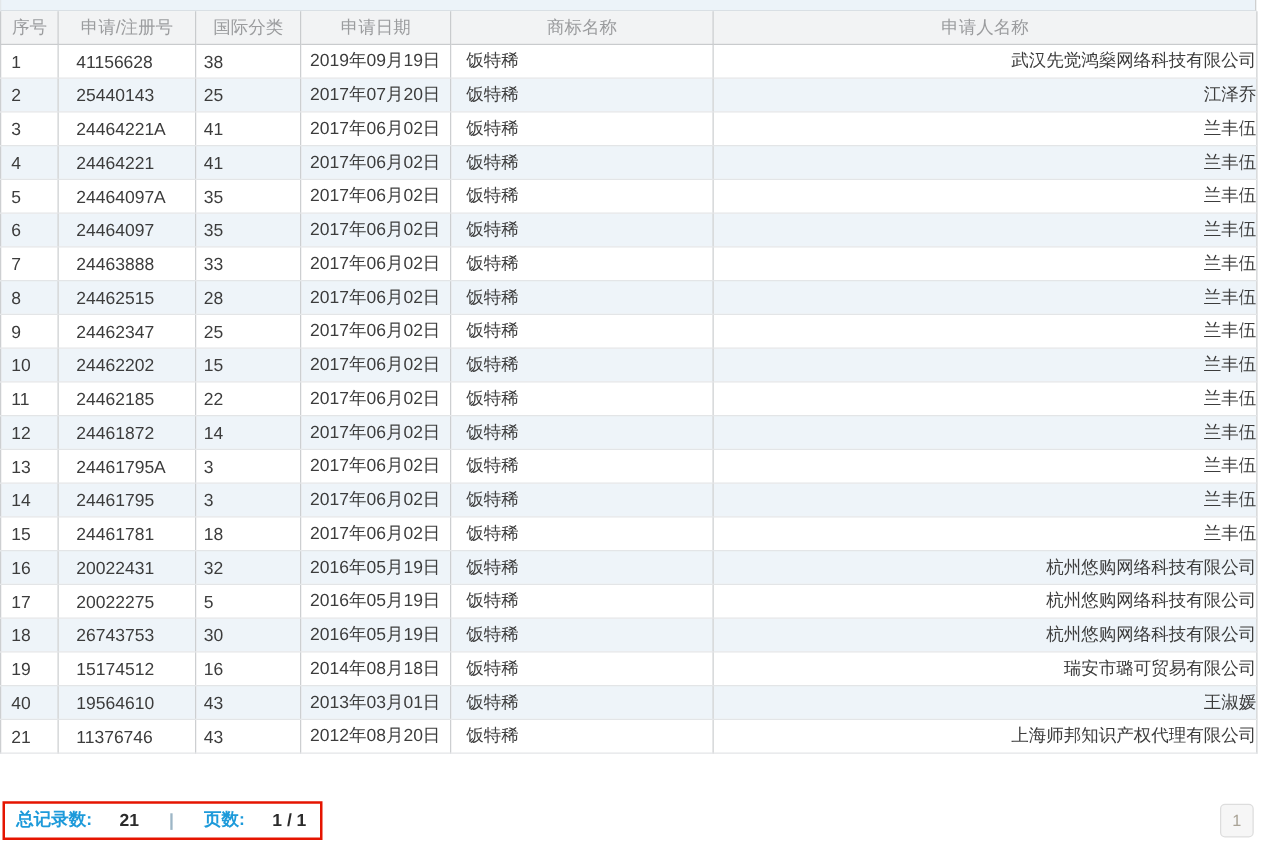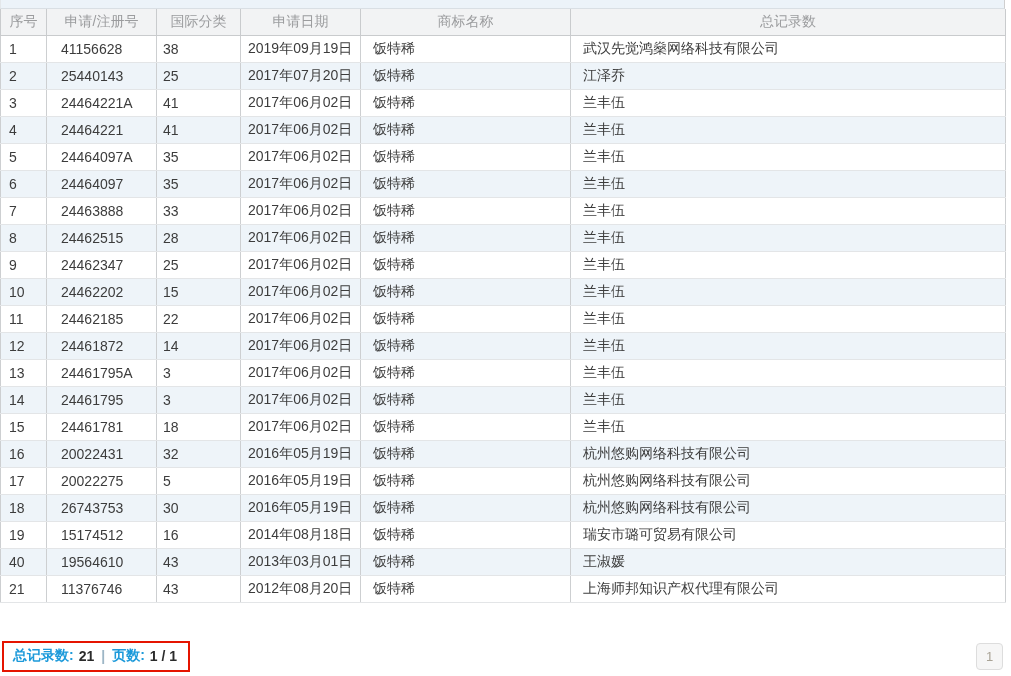--- a/index.html
+++ b/index.html
@@ -43,38 +43,38 @@
     color: #3c3c3c;
     overflow: hidden; white-space: nowrap;
     vertical-align: middle;
   }
   table.results tr.stripe td { background: #eef4f9; }
   td.c-no       { padding-left: 8px;  }
   td.c-regno    { padding-left: 14px; }
   td.c-class    { padding-left: 6px;  }
   td.c-date     { padding-left: 7px;  }
   td.c-mark     { padding-left: 12px; }
-  td.c-applicant{ padding-left: 12px; }
+  td.c-applicant{ padding-left: 12px; text-align: right; }
   .link { color: #2e9fd8; cursor: pointer; }
 
   .footer-bar {
     position: absolute;
     left: 0; top: 640px;
     width: 1011px; height: 32px;
     display: flex;
     align-items: center;
     justify-content: space-between;
   }
   .summary-box {
     margin-left: 2px;
     border: 2px solid #e51400;
     padding: 4px 11px 5px 9px;
     display: inline-flex;
     align-items: center;
-    gap: 5px;
+    gap: 22px;
     font-size: 14px;
     font-weight: bold;
     background: #ffffff;
   }
   .summary-box .lbl { color: #1d9ada; }
   .summary-box .val { color: #2b2b2b; }
   .summary-box .sep { color: #9db6c6; font-weight: bold; padding: 0 2px; }
 
   .page-btn {
     margin-right: 8px;
@@ -104,21 +104,21 @@
         <col style="width:210px">
         <col style="width:435px">
     </colgroup>
     <thead>
       <tr>
         <th>序号</th>
         <th>申请/注册号</th>
         <th>国际分类</th>
         <th>申请日期</th>
         <th>商标名称</th>
-        <th>总记录数</th>
+        <th>申请人名称</th>
       </tr>
     </thead>
     <tbody id="results-body">
         <tr>
           <td class="c-no">1</td>
           <td class="c-regno link">41156628</td>
           <td class="c-class">38</td>
           <td class="c-date">2019年09月19日</td>
           <td class="c-mark link">饭特稀</td>
           <td class="c-applicant">武汉先觉鸿燊网络科技有限公司</td>

